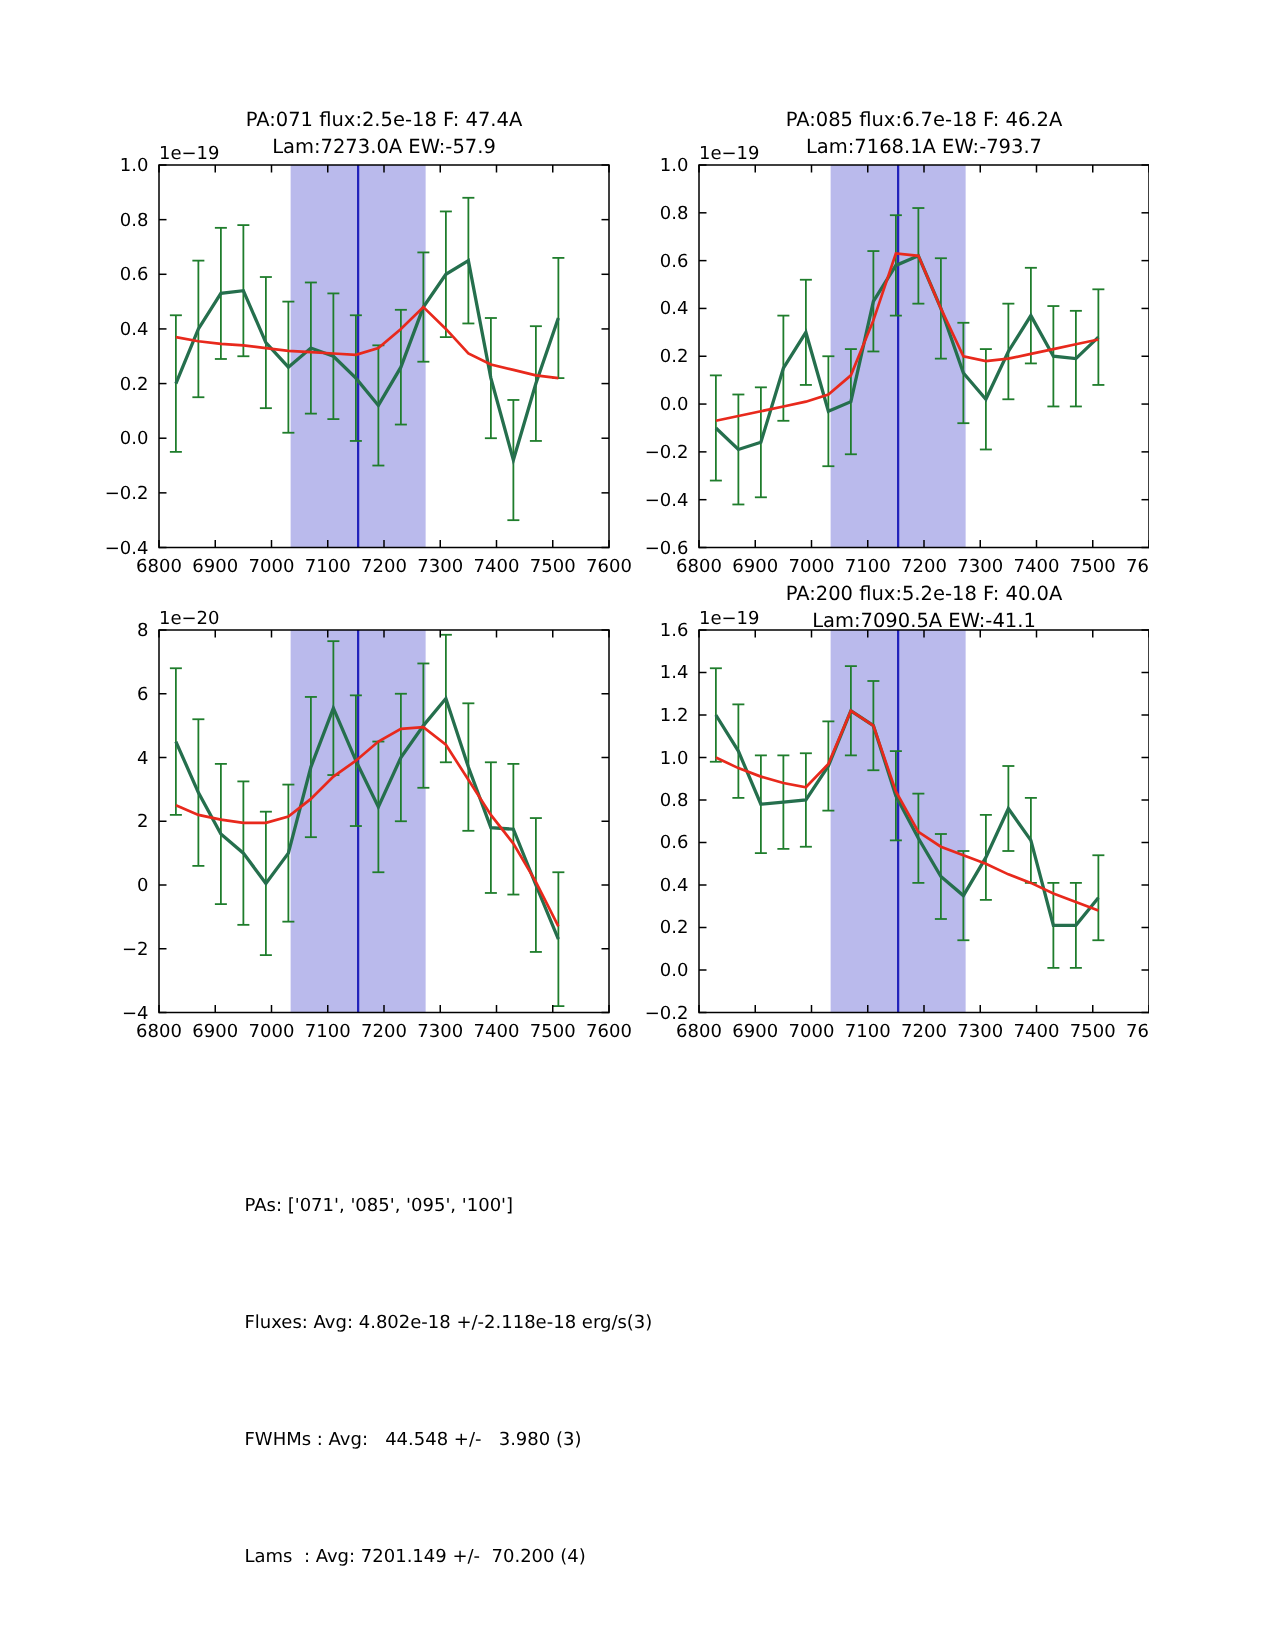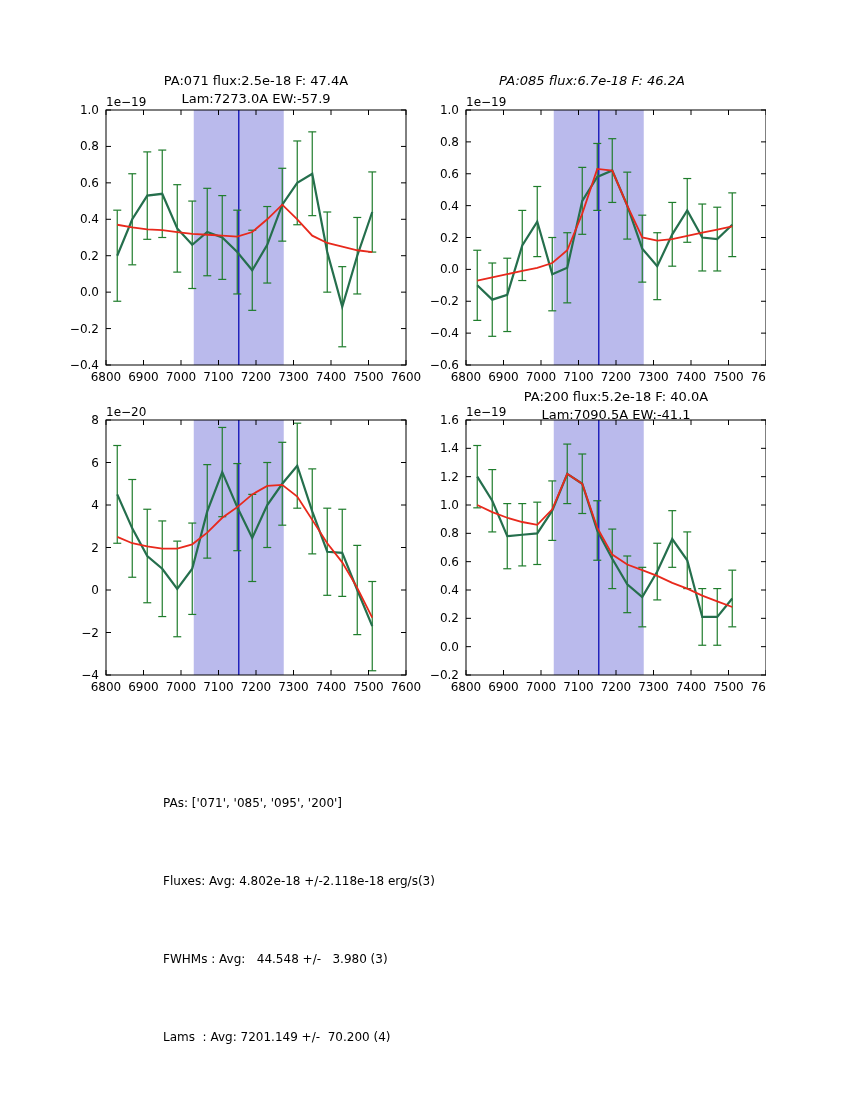--- a/index.html
+++ b/index.html
@@ -149,22 +149,23 @@
       <text x="45" y="198.14285714285714" text-anchor="end" font-size="12">0.0</text>
       <line x1="52" x2="57" y1="230.57142857142856" y2="230.57142857142856" stroke="#000000"></line>
       <line x1="352" x2="347" y1="230.57142857142856" y2="230.57142857142856" stroke="#000000"></line>
       <text x="45" y="234.57142857142856" text-anchor="end" font-size="12">−0.2</text>
       <line x1="52" x2="57" y1="267" y2="267" stroke="#000000"></line>
       <line x1="352" x2="347" y1="267" y2="267" stroke="#000000"></line>
       <text x="45" y="271" text-anchor="end" font-size="12">−0.4</text>
       <text x="52" y="8" font-size="12">1e−19</text>
     </svg>
 
-  <div class="plot-title" style="left:442px; top:72px;font-style:italic;">
+  <div class="plot-title" style="left:466px; top:72px;">
     <div>PA:085 flux:6.7e-18 F: 46.2A</div>
+    <div>Lam:7168.1A EW:-793.7</div>
   </div>
   <svg class="plot-svg" width="365" height="295" style="left:414px; top:98px;">
       <rect x="139.75" y="12" width="90" height="255" fill="#babaec"></rect>
       <line x1="184.75" x2="184.75" y1="12" y2="267" stroke="#2222bb" stroke-width="1.5"></line>
       <line x1="63.25" x2="63.25" y1="222.375" y2="152.25" stroke="#1f7d2c" stroke-width="1.2"></line>
       <line x1="59.25" x2="67.25" y1="152.25" y2="152.25" stroke="#1f7d2c" stroke-width="1.2"></line>
       <line x1="59.25" x2="67.25" y1="222.375" y2="222.375" stroke="#1f7d2c" stroke-width="1.2"></line>
       <line x1="78.25" x2="78.25" y1="238.3125" y2="165" stroke="#1f7d2c" stroke-width="1.2"></line>
       <line x1="74.25" x2="82.25" y1="165" y2="165" stroke="#1f7d2c" stroke-width="1.2"></line>
       <line x1="74.25" x2="82.25" y1="238.3125" y2="238.3125" stroke="#1f7d2c" stroke-width="1.2"></line>
@@ -505,21 +506,21 @@
       <line x1="52" x2="57" y1="238.66666666666666" y2="238.66666666666666" stroke="#000000"></line>
       <line x1="352" x2="347" y1="238.66666666666666" y2="238.66666666666666" stroke="#000000"></line>
       <text x="45" y="242.66666666666666" text-anchor="end" font-size="12">0.0</text>
       <line x1="52" x2="57" y1="267" y2="267" stroke="#000000"></line>
       <line x1="352" x2="347" y1="267" y2="267" stroke="#000000"></line>
       <text x="45" y="271" text-anchor="end" font-size="12">−0.2</text>
       <text x="52" y="8" font-size="12">1e−19</text>
     </svg>
 
   <div class="stats">
-    <div>PAs: ['071', '085', '095', '200']</div>
+    <div>PAs: ['071', '085', '095', '100']</div>
     <div>Fluxes: Avg: 4.802e-18 +/-2.118e-18 erg/s(3)</div>
     <div>FWHMs : Avg:   44.548 +/-   3.980 (3)</div>
     <div>Lams  : Avg: 7201.149 +/-  70.200 (4)</div>
     
     
   </div>
 
 </div>
 
 </body></html>

